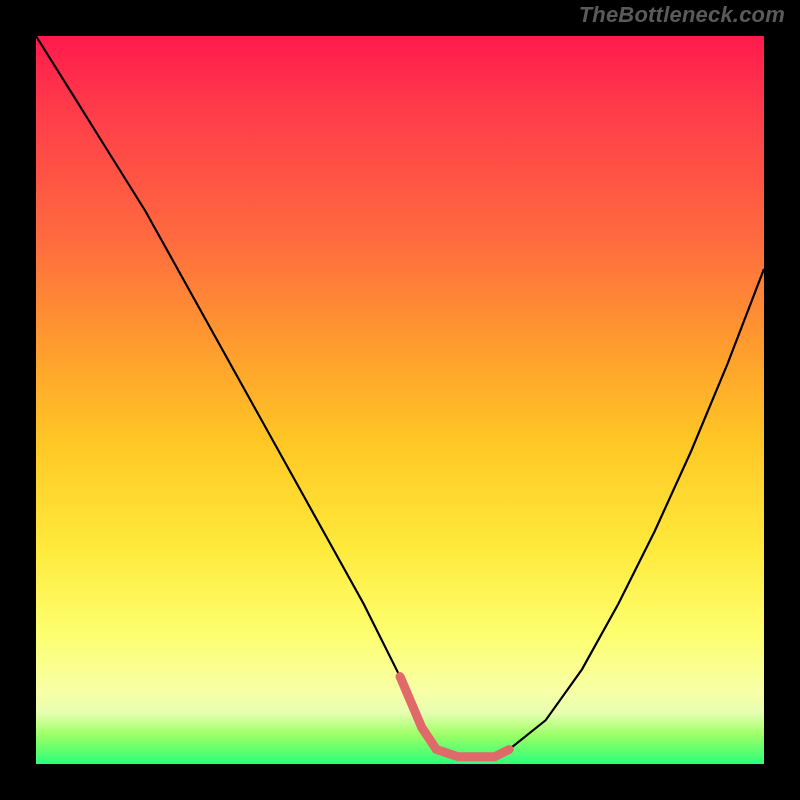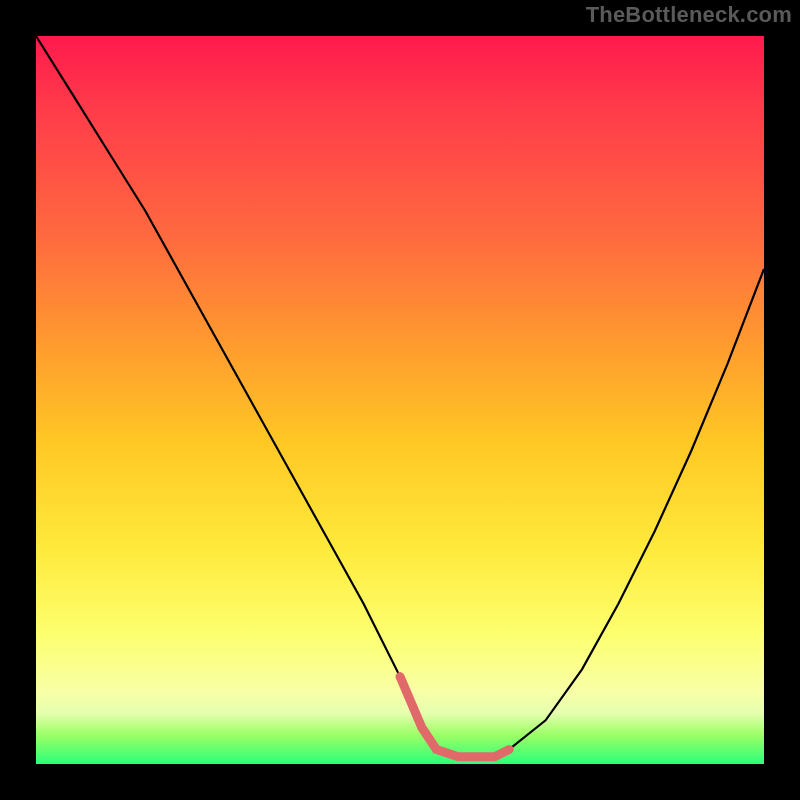--- a/index.html
+++ b/index.html
@@ -35,26 +35,27 @@
       #fdff6e 82%,
       #f8ffa6 90%,
       #e6ffb0 93%,
       #9cff66 96%,
       #2bff7a 100%
     );
   }
   .watermark {
     position: absolute;
     top: 2px;
-    right: 8px;
+    right: 15px;
     color: #5a5a5a;
     font-size: 22px;
     font-weight: 600;
     letter-spacing: 0.2px;
     user-select: none;
+    font-style: italic;
   }
   svg.curve {
     position: absolute;
     left: 0;
     top: 0;
     width: 728px;
     height: 728px;
     overflow: visible;
   }
 </style>

